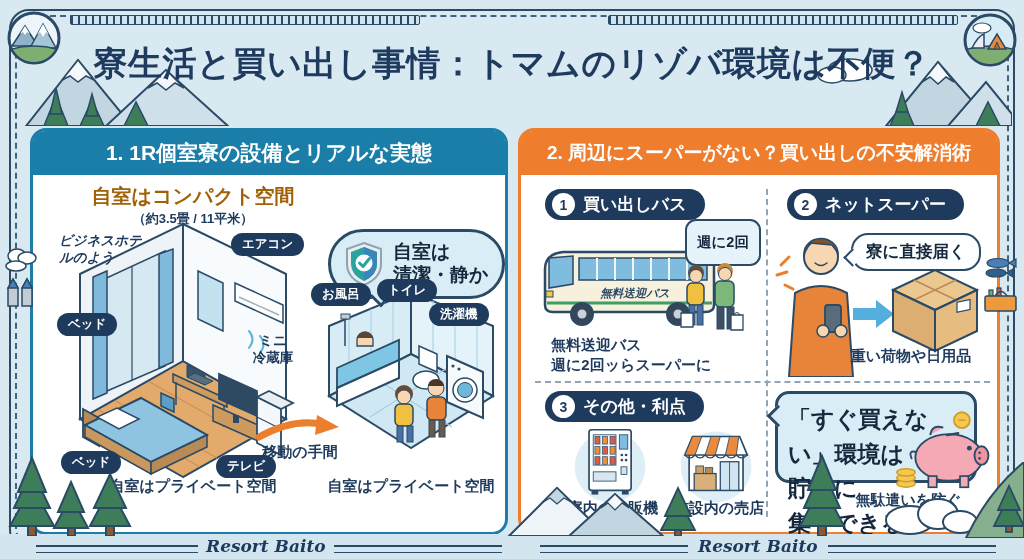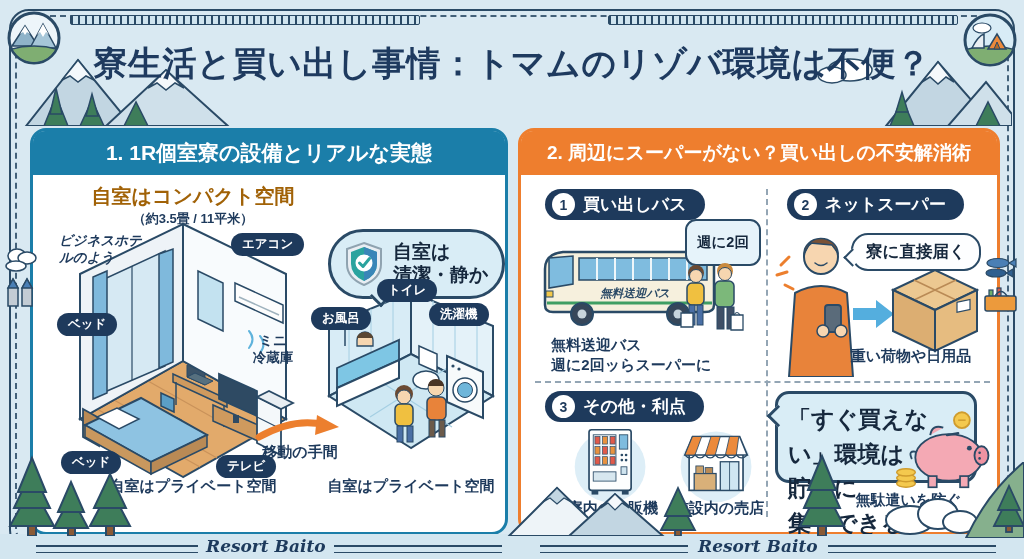--- a/index.html
+++ b/index.html
@@ -251,21 +251,21 @@
       <rect x="86" y="108" width="18" height="22" rx="5" fill="#f0c040" stroke="#2a4a66" stroke-width="1.5"></rect>
       <rect x="88" y="130" width="6" height="16" fill="#4a6fa5" stroke="#2a4a66" stroke-width="1"></rect>
       <rect x="98" y="130" width="6" height="16" fill="#4a6fa5" stroke="#2a4a66" stroke-width="1"></rect>
       <circle cx="127" cy="92" r="8" fill="#f7d6b0" stroke="#2a4a66" stroke-width="1"></circle>
       <path d="M119,90 a8,7 0 0 1 16,0" fill="#4a3526"></path>
       <rect x="118" y="101" width="19" height="23" rx="5" fill="#e8833a" stroke="#2a4a66" stroke-width="1.5"></rect>
       <rect x="120" y="124" width="6" height="17" fill="#6b5a4a" stroke="#2a4a66" stroke-width="1"></rect>
       <rect x="130" y="124" width="6" height="17" fill="#6b5a4a" stroke="#2a4a66" stroke-width="1"></rect>
     </svg>
 
-    <div class="pill" style="left:278px;top:152px;margin-top:24px;">お風呂</div>
+    <div class="pill" style="left:278px;top:152px;">お風呂</div>
     <div class="pill" style="left:344px;top:148px;">トイレ</div>
     <div class="pill" style="left:396px;top:172px;">洗濯機</div>
 
     <svg class="abs" style="left:222px;top:282px;z-index:3;" width="84" height="30" viewBox="0 0 84 30">
       <path d="M4,24 Q40,4 70,12" fill="none" stroke="#ec7f2e" stroke-width="7" stroke-linecap="round"></path>
       <polygon points="62,2 84,14 60,22" fill="#ec7f2e"></polygon>
     </svg>
     <div class="cap" style="left:212px;top:312px;width:110px;">移動の手間</div>
 
     <div class="cap" style="left:20px;top:346px;width:280px;">自室はプライベート空間</div>

